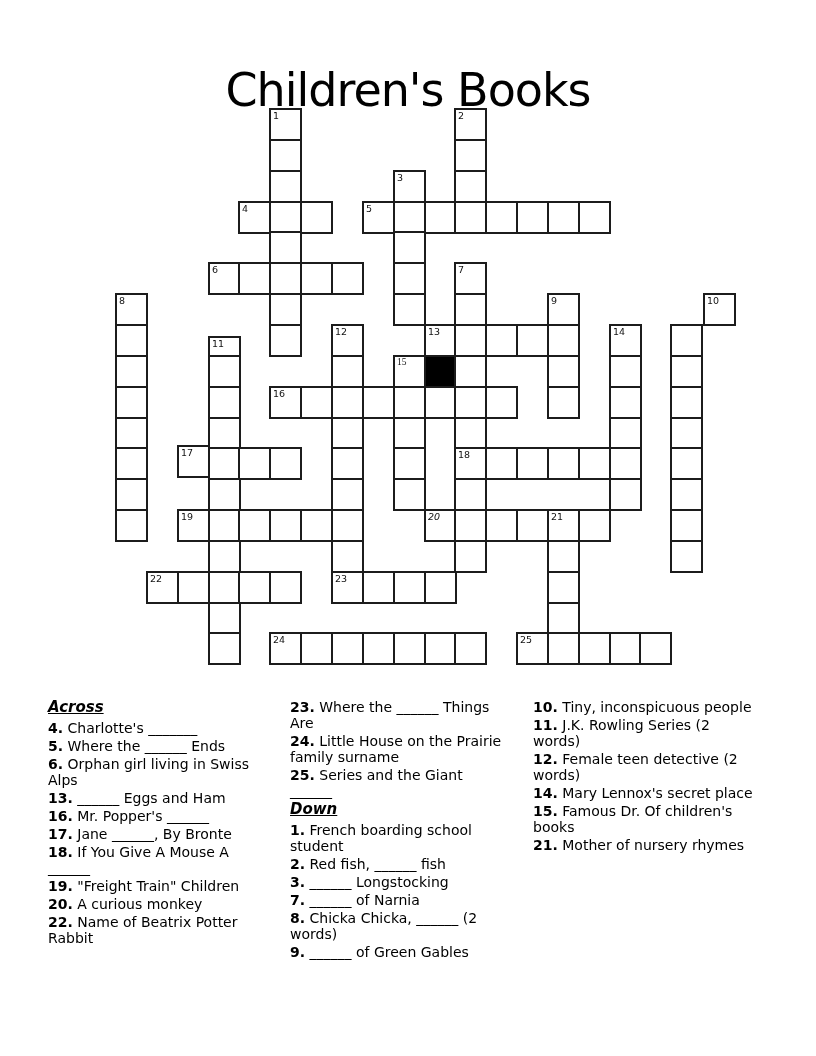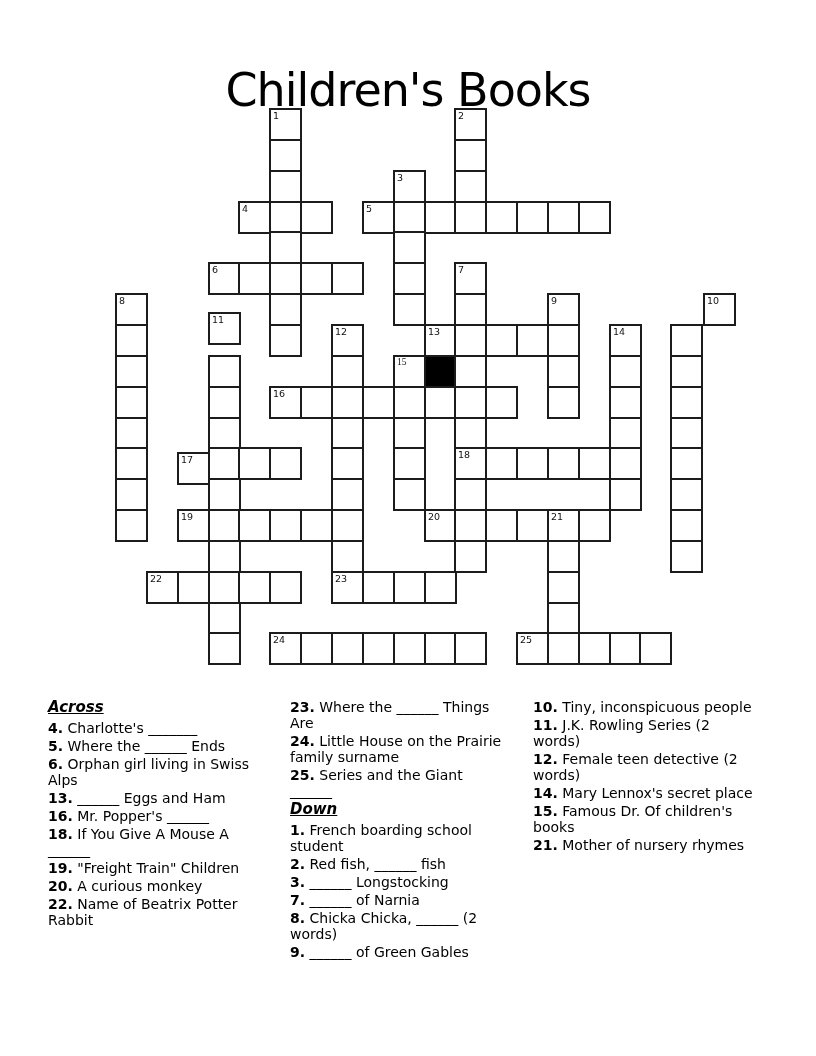--- a/index.html
+++ b/index.html
@@ -87,21 +87,21 @@
       <div class="cell" style="left: 154px; top: 185px;"></div>
       <div class="cell" style="left: 278px; top: 185px;"></div>
       <div class="cell" style="left: 339px; top: 185px;"></div>
       <div class="cell" style="left: 432px; top: 185px;">
         <span class="num">9</span>
       </div>
       <div class="cell" style="left: 588px; top: 185px;">
         <span class="num">10</span>
       </div>
       <div class="cell" style="left: 0px; top: 216px;"></div>
-      <div class="cell" style="left: 93px; top: 204px;">
+      <div class="cell" style="left: 93px; top: 228px;">
         <span class="num">11</span>
       </div>
       <div class="cell" style="left: 154px; top: 216px;"></div>
       <div class="cell" style="left: 216px; top: 216px; padding-left: 20px;">
         <span class="num">12</span>
       </div>
       <div class="cell" style="left: 309px; top: 216px;">
         <span class="num">13</span>
       </div>
       <div class="cell" style="left: 339px; top: 216px;"></div>
@@ -139,21 +139,21 @@
       <div class="cell" style="left: 494px; top: 278px;"></div>
       <div class="cell" style="left: 555px; top: 278px;"></div>
       <div class="cell" style="left: 0px; top: 309px;"></div>
       <div class="cell" style="left: 93px; top: 309px;"></div>
       <div class="cell" style="left: 216px; top: 309px;"></div>
       <div class="cell" style="left: 278px; top: 309px;"></div>
       <div class="cell" style="left: 339px; top: 309px;"></div>
       <div class="cell" style="left: 494px; top: 309px;"></div>
       <div class="cell" style="left: 555px; top: 309px;"></div>
       <div class="cell" style="left: 0px; top: 339px;"></div>
-      <div class="cell" style="left: 62px; top: 344px;">
+      <div class="cell" style="left: 62px; top: 337px;">
         <span class="num">17</span>
       </div>
       <div class="cell" style="left: 93px; top: 339px;"></div>
       <div class="cell" style="left: 123px; top: 339px;"></div>
       <div class="cell" style="left: 154px; top: 339px;"></div>
       <div class="cell" style="left: 216px; top: 339px;"></div>
       <div class="cell" style="left: 278px; top: 339px;"></div>
       <div class="cell" style="left: 339px; top: 339px;">
         <span class="num">18</span>
       </div>
@@ -172,21 +172,21 @@
       <div class="cell" style="left: 555px; top: 370px;"></div>
       <div class="cell" style="left: 0px; top: 401px;"></div>
       <div class="cell" style="left: 62px; top: 401px;">
         <span class="num">19</span>
       </div>
       <div class="cell" style="left: 93px; top: 401px;"></div>
       <div class="cell" style="left: 123px; top: 401px;"></div>
       <div class="cell" style="left: 154px; top: 401px;"></div>
       <div class="cell" style="left: 185px; top: 401px;"></div>
       <div class="cell" style="left: 216px; top: 401px;"></div>
-      <div class="cell" style="left: 309px; top: 401px;">
+      <div class="cell" style="left: 309px; top: 401px; font-style: italic;">
         <span class="num">20</span>
       </div>
       <div class="cell" style="left: 339px; top: 401px;"></div>
       <div class="cell" style="left: 370px; top: 401px;"></div>
       <div class="cell" style="left: 401px; top: 401px;"></div>
       <div class="cell" style="left: 432px; top: 401px;">
         <span class="num">21</span>
       </div>
       <div class="cell" style="left: 463px; top: 401px;"></div>
       <div class="cell" style="left: 555px; top: 401px;"></div>
@@ -230,20 +230,21 @@
       <div class="cell" style="left: 524px; top: 524px;"></div>
     </div>
   <div class="clue-col c1">
       <div class="clue-head">Across</div>
       <p class="clue"><span class="cnum">4.</span> <span class="ctxt">Charlotte's _______</span></p>
       <p class="clue"><span class="cnum">5.</span> <span class="ctxt">Where the ______ Ends</span></p>
       <p class="clue"><span class="cnum">6.</span> <span class="ctxt">Orphan girl living in Swiss
 Alps</span></p>
       <p class="clue"><span class="cnum">13.</span> <span class="ctxt">______ Eggs and Ham</span></p>
       <p class="clue"><span class="cnum">16.</span> <span class="ctxt">Mr. Popper's ______</span></p>
+      <p class="clue"><span class="cnum">17.</span> <span class="ctxt">Jane ______, By Bronte</span></p>
       <p class="clue"><span class="cnum">18.</span> <span class="ctxt">If You Give A Mouse A
 ______</span></p>
       <p class="clue"><span class="cnum">19.</span> <span class="ctxt">"Freight Train" Children</span></p>
       <p class="clue"><span class="cnum">20.</span> <span class="ctxt">A curious monkey</span></p>
       <p class="clue"><span class="cnum">22.</span> <span class="ctxt">Name of Beatrix Potter
 Rabbit</span></p>
     </div>
   <div class="clue-col c2">
       <p class="clue"><span class="cnum">23.</span> <span class="ctxt">Where the ______ Things
 Are</span></p>

